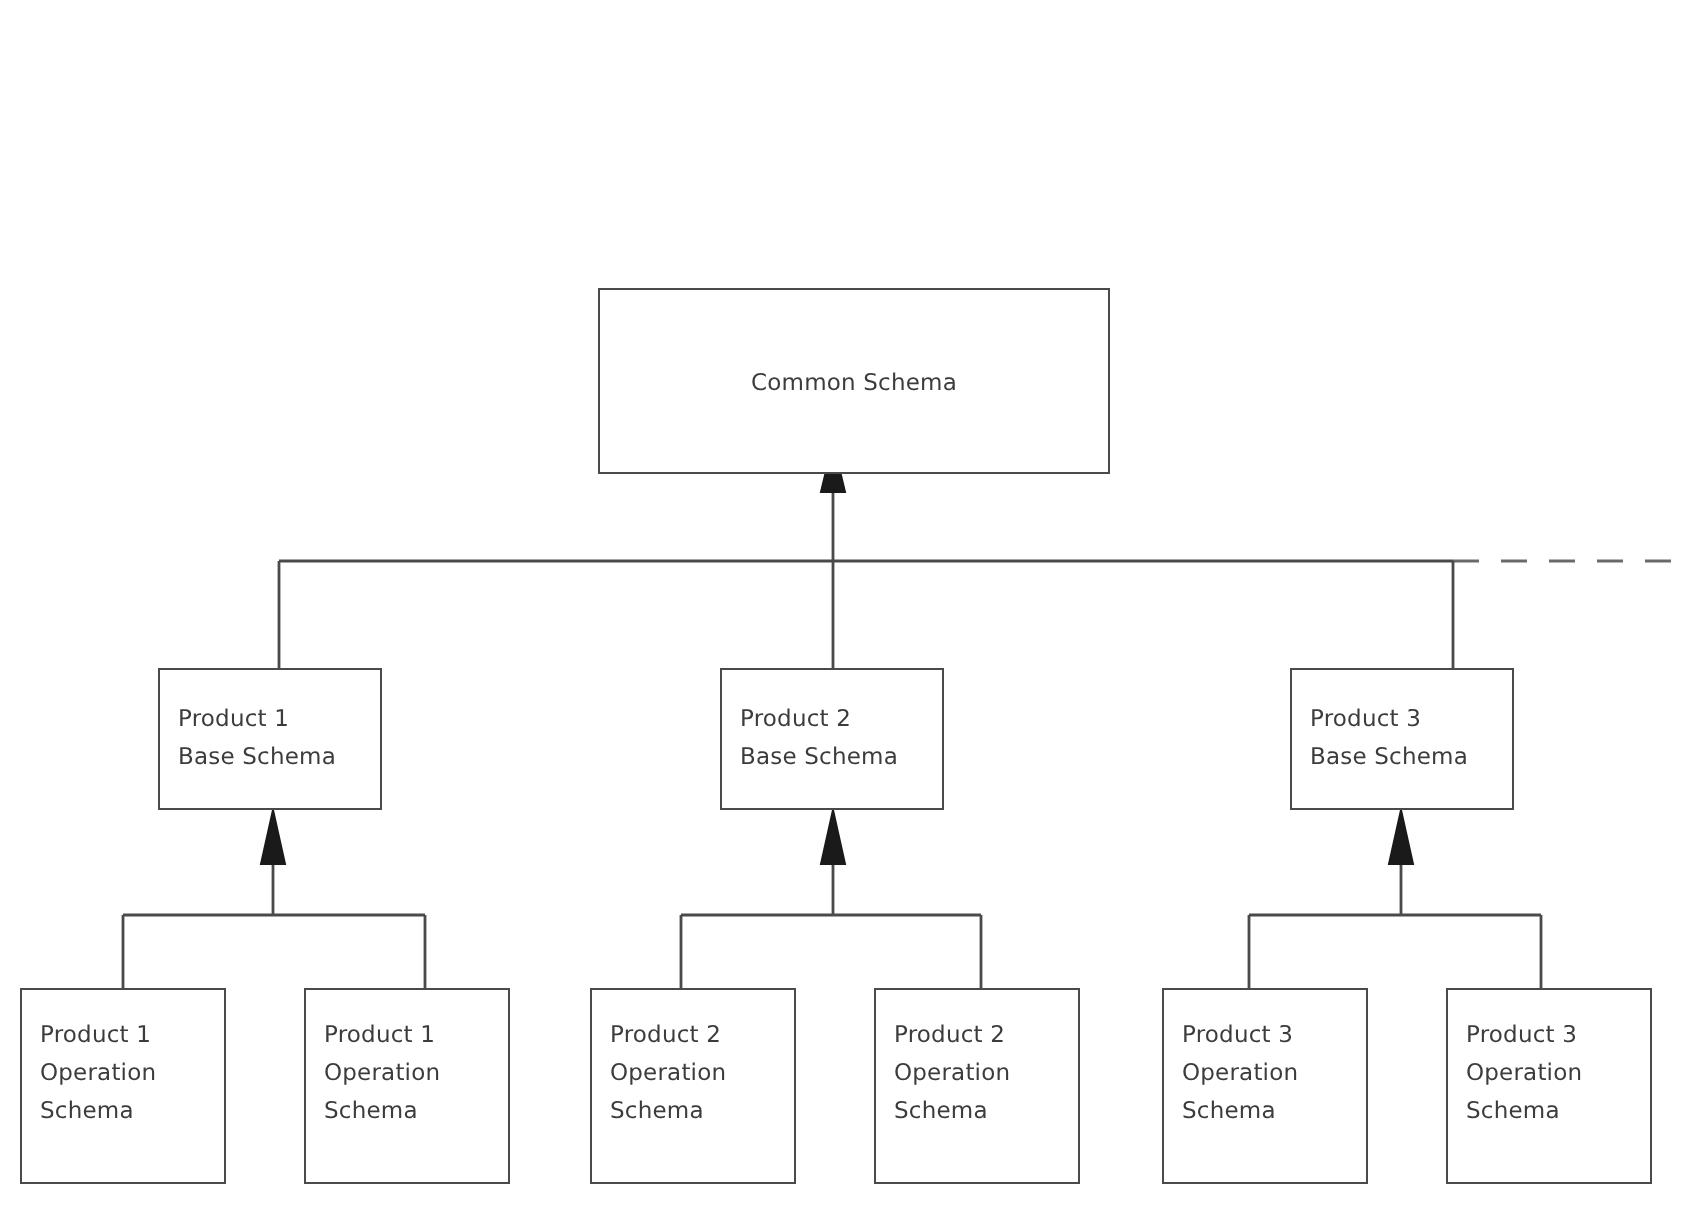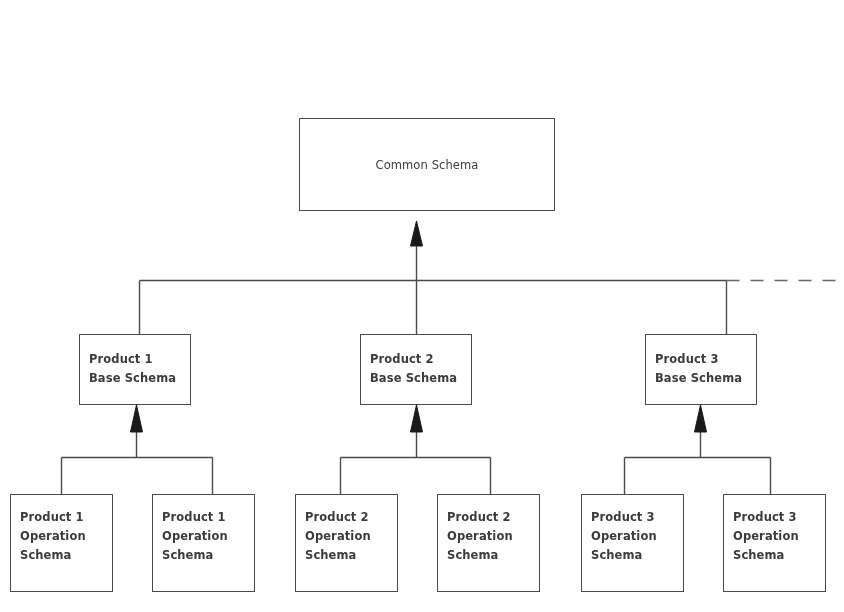--- a/index.html
+++ b/index.html
@@ -39,21 +39,20 @@
     white-space: pre;
     letter-spacing: 0.1px;
   }
   .label-center {
     left: 0;
     right: 0;
     text-align: center;
   }
   .label-left {
     text-align: left;
-    font-weight: bold;
   }
 </style>
 </head>
 <body>
 
 <div id="canvas">
 
   <svg id="diagram-svg" viewBox="0 0 844 612" xmlns="http://www.w3.org/2000/svg">
 
     <line x1="416.5" y1="280.5" x2="416.5" y2="243" stroke="#4a4a4a" stroke-width="1.4"></line>
@@ -79,21 +78,21 @@
     <line x1="340.5" y1="457.5" x2="340.5" y2="494" stroke="#4a4a4a" stroke-width="1.4"></line>
     <line x1="490.5" y1="457.5" x2="490.5" y2="494" stroke="#4a4a4a" stroke-width="1.4"></line>
 
     <line x1="700.5" y1="457.5" x2="700.5" y2="431" stroke="#4a4a4a" stroke-width="1.4"></line>
     <polygon points="700.5,405 694.5,432 706.5,432" fill="#1a1a1a" stroke="#1a1a1a" stroke-width="1"></polygon>
     <line x1="624.5" y1="457.5" x2="770.5" y2="457.5" stroke="#4a4a4a" stroke-width="1.6"></line>
     <line x1="624.5" y1="457.5" x2="624.5" y2="494" stroke="#4a4a4a" stroke-width="1.4"></line>
     <line x1="770.5" y1="457.5" x2="770.5" y2="494" stroke="#4a4a4a" stroke-width="1.4"></line>
   </svg>
 
-  <div class="node-box" style="left:299px; top:118px; width:256px; height:93px;">
+  <div class="node-box" style="left:299px; top:144px; width:256px; height:93px;">
     <div class="node-label label-center" style="top:37px;">Common Schema</div>
   </div>
 
   <div class="node-box" style="left:79px; top:334px; width:112px; height:71px;">
     <div class="node-label label-left" style="left:9px; top:15px;">Product 1</div>
     <div class="node-label label-left" style="left:9px; top:34px;">Base Schema</div>
   </div>
 
   <div class="node-box" style="left:360px; top:334px; width:112px; height:71px;">
     <div class="node-label label-left" style="left:9px; top:15px;">Product 2</div>

